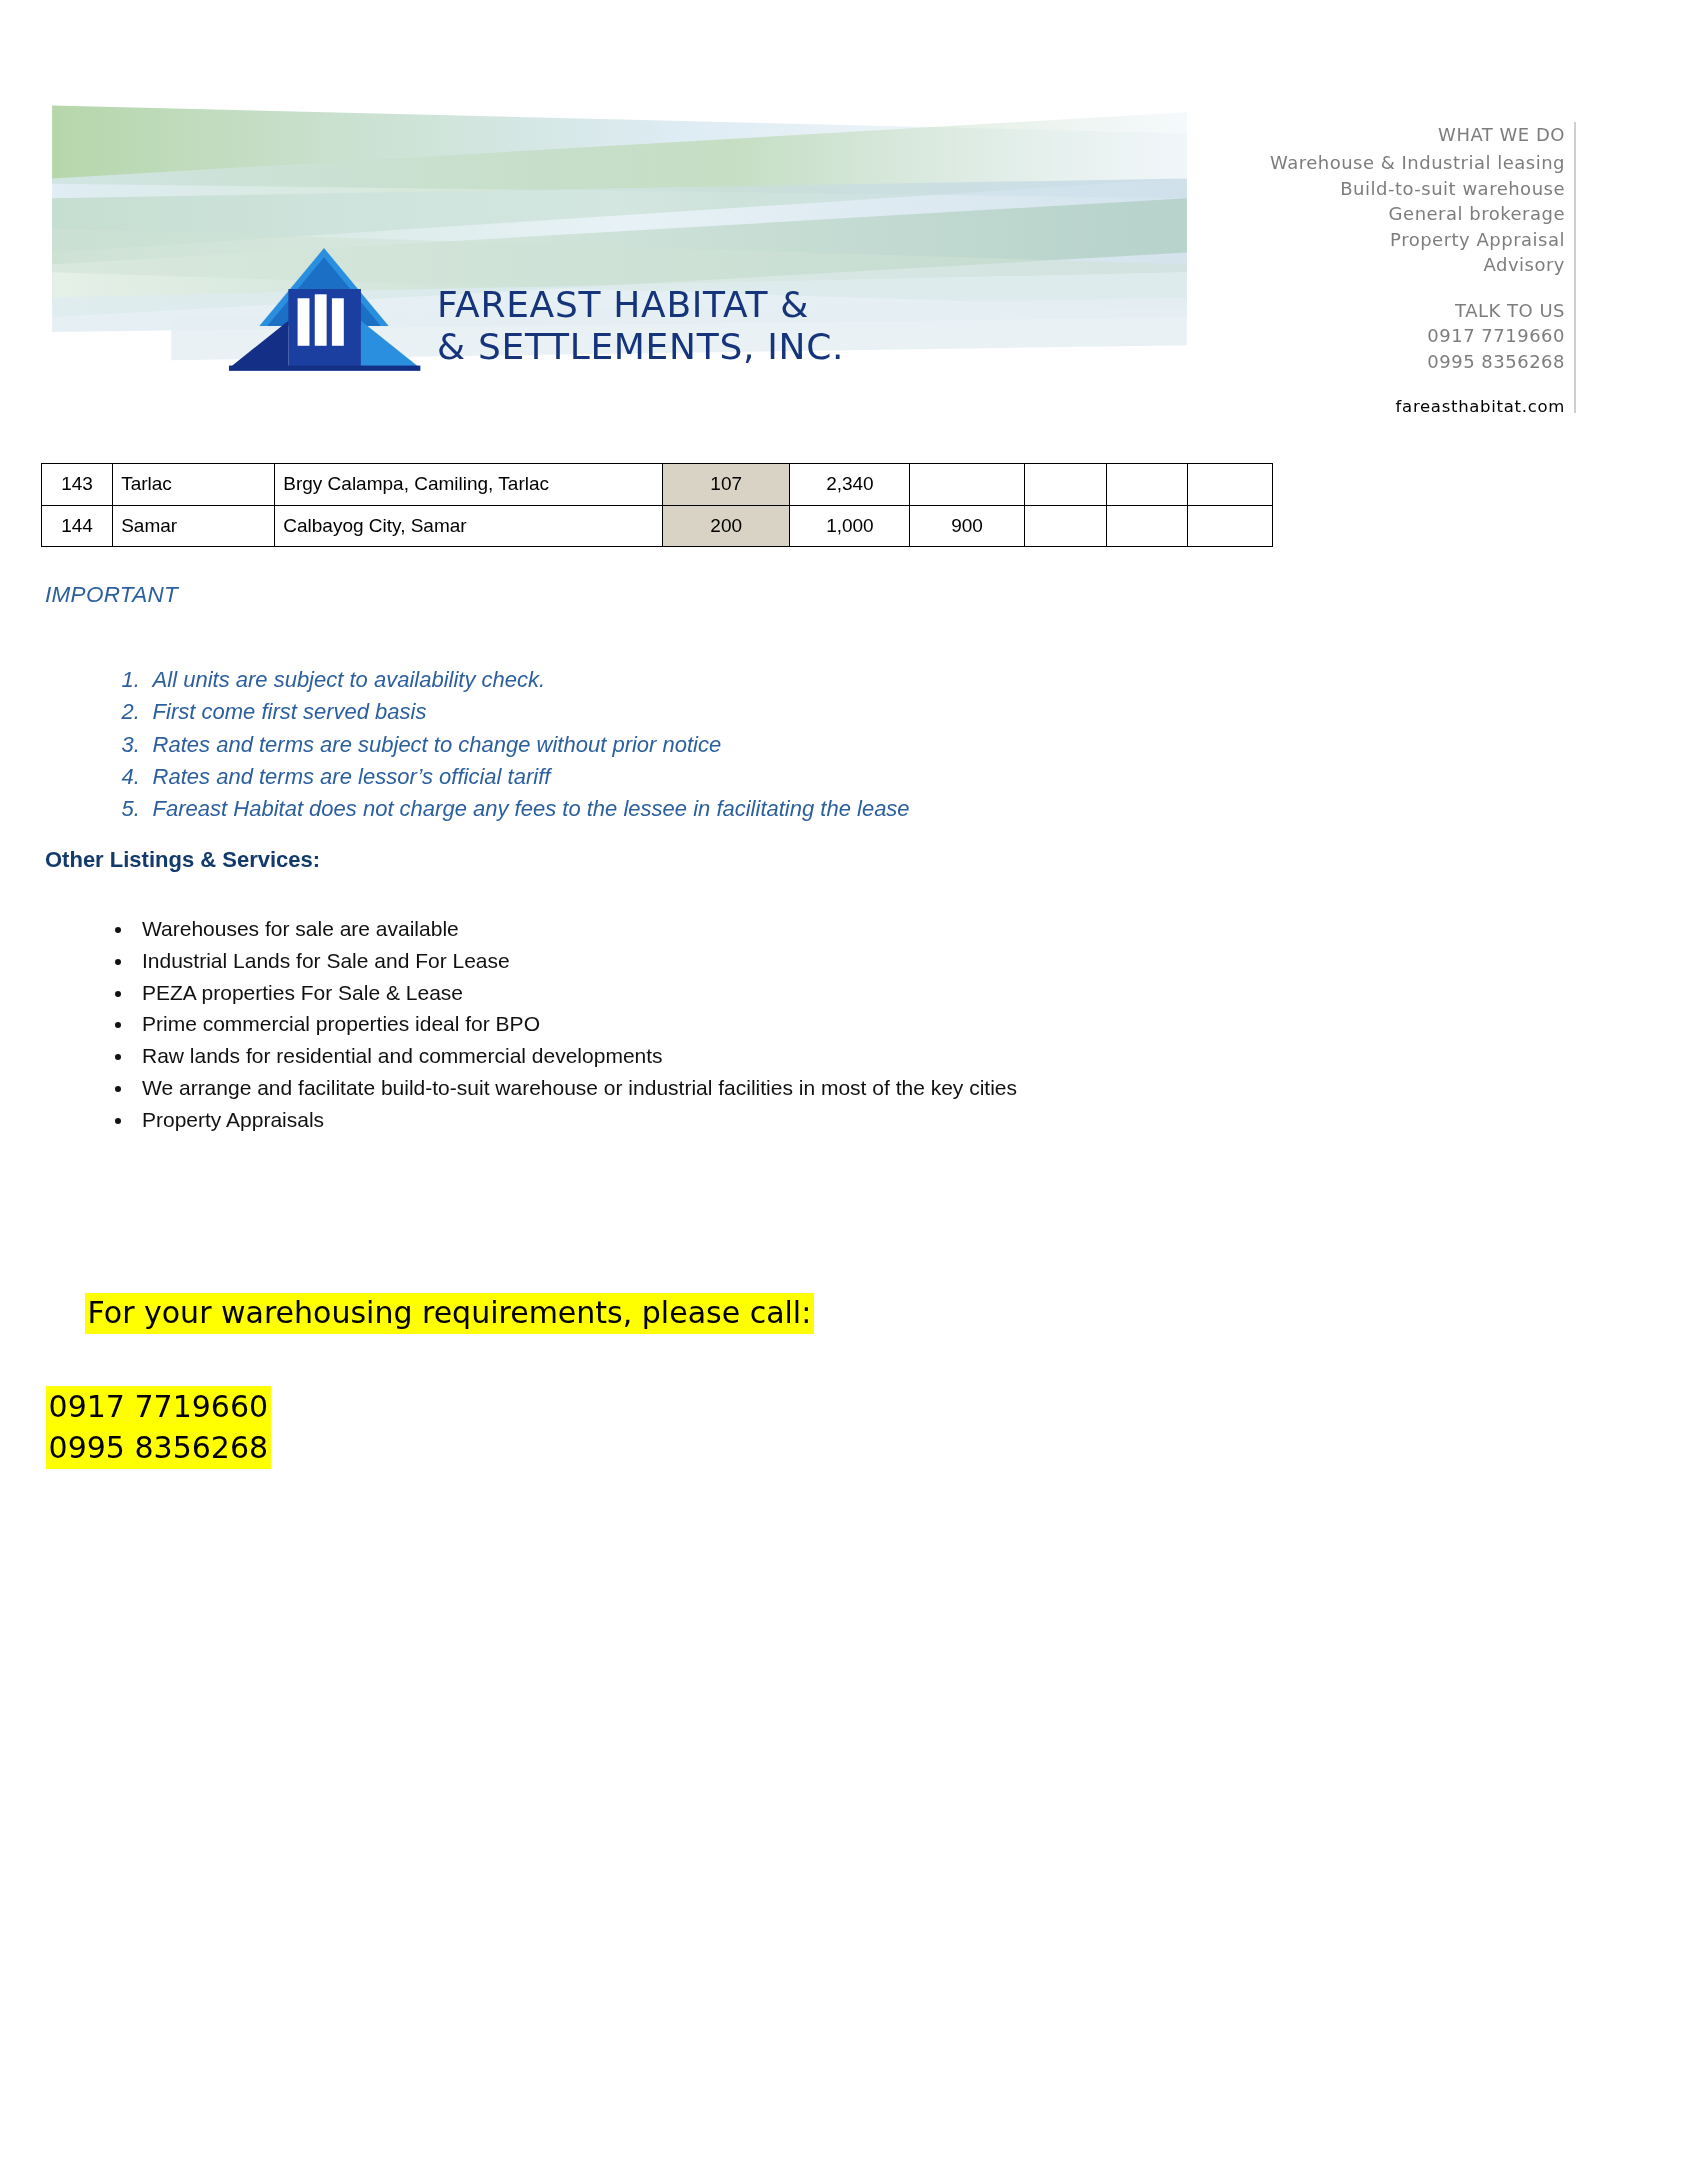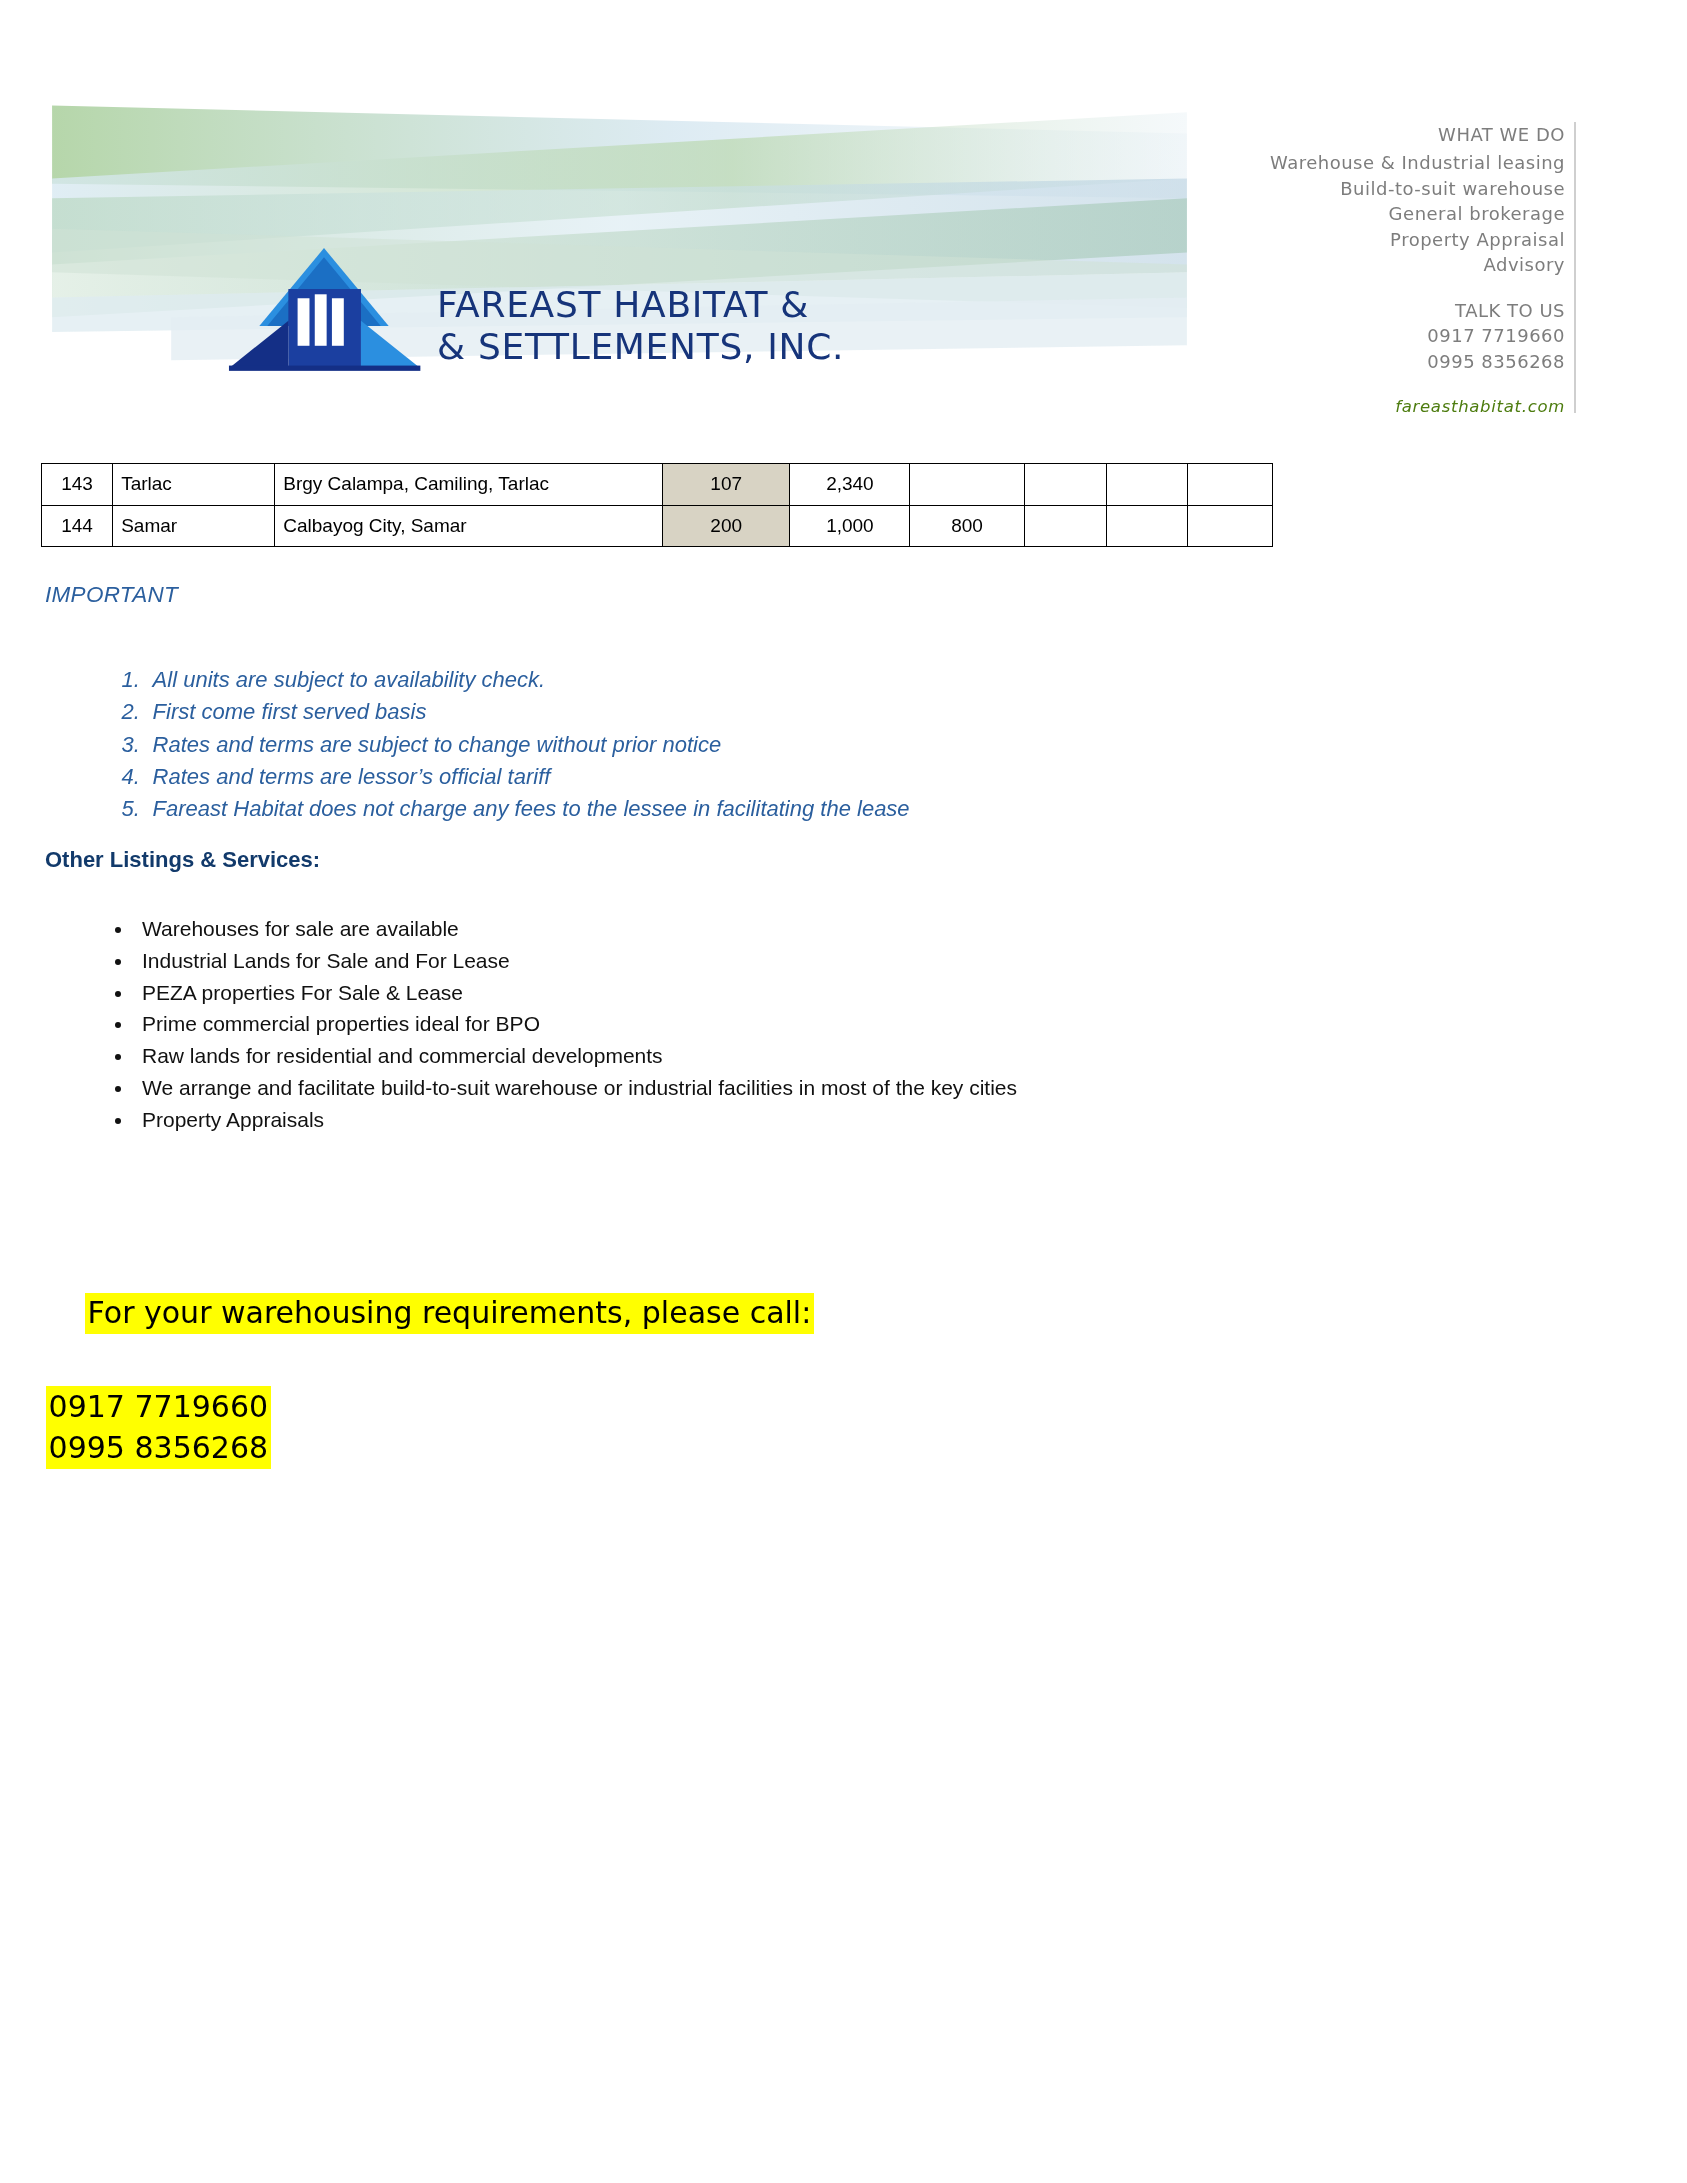--- a/index.html
+++ b/index.html
@@ -69,21 +69,21 @@
     width: 410px;
     text-align: right;
     font-family: "DejaVu Sans", sans-serif;
     color: #7d7d7d;
     font-size: 18px;
     line-height: 1.42;
     letter-spacing: 0.5px;
   }
   .contact-block .grp { margin-bottom: 2.6px; }
   .contact-block .spacer { height: 20px; }
-  .contact-block .site { color: #4d7c0f; font-size: 16.5px; letter-spacing: 0.7px; font-style: italic; }
+  .contact-block .site { color: #000000; font-size: 16.5px; letter-spacing: 0.7px; }
   .contact-rule {
     position: absolute;
     right: 111px;
     top: 122px;
     width: 2px;
     height: 291px;
     background: #cfcfcf;
   }
 
   
@@ -279,21 +279,21 @@
         <td class="c-e1"></td>
         <td class="c-e2"></td>
         <td class="c-e3"></td>
       </tr>
       <tr>
         <td class="c-idx">144</td>
         <td class="c-prov">Samar</td>
         <td class="c-loc">Calbayog City, Samar</td>
         <td class="c-area">200</td>
         <td class="c-n1">1,000</td>
-        <td class="c-n2">800</td>
+        <td class="c-n2">900</td>
         <td class="c-e1"></td>
         <td class="c-e2"></td>
         <td class="c-e3"></td>
       </tr>
     </tbody>
   </table>
 
   <div class="important-title">IMPORTANT</div>
   <ol class="important-list">
     <li>All units are subject to availability check.</li>

